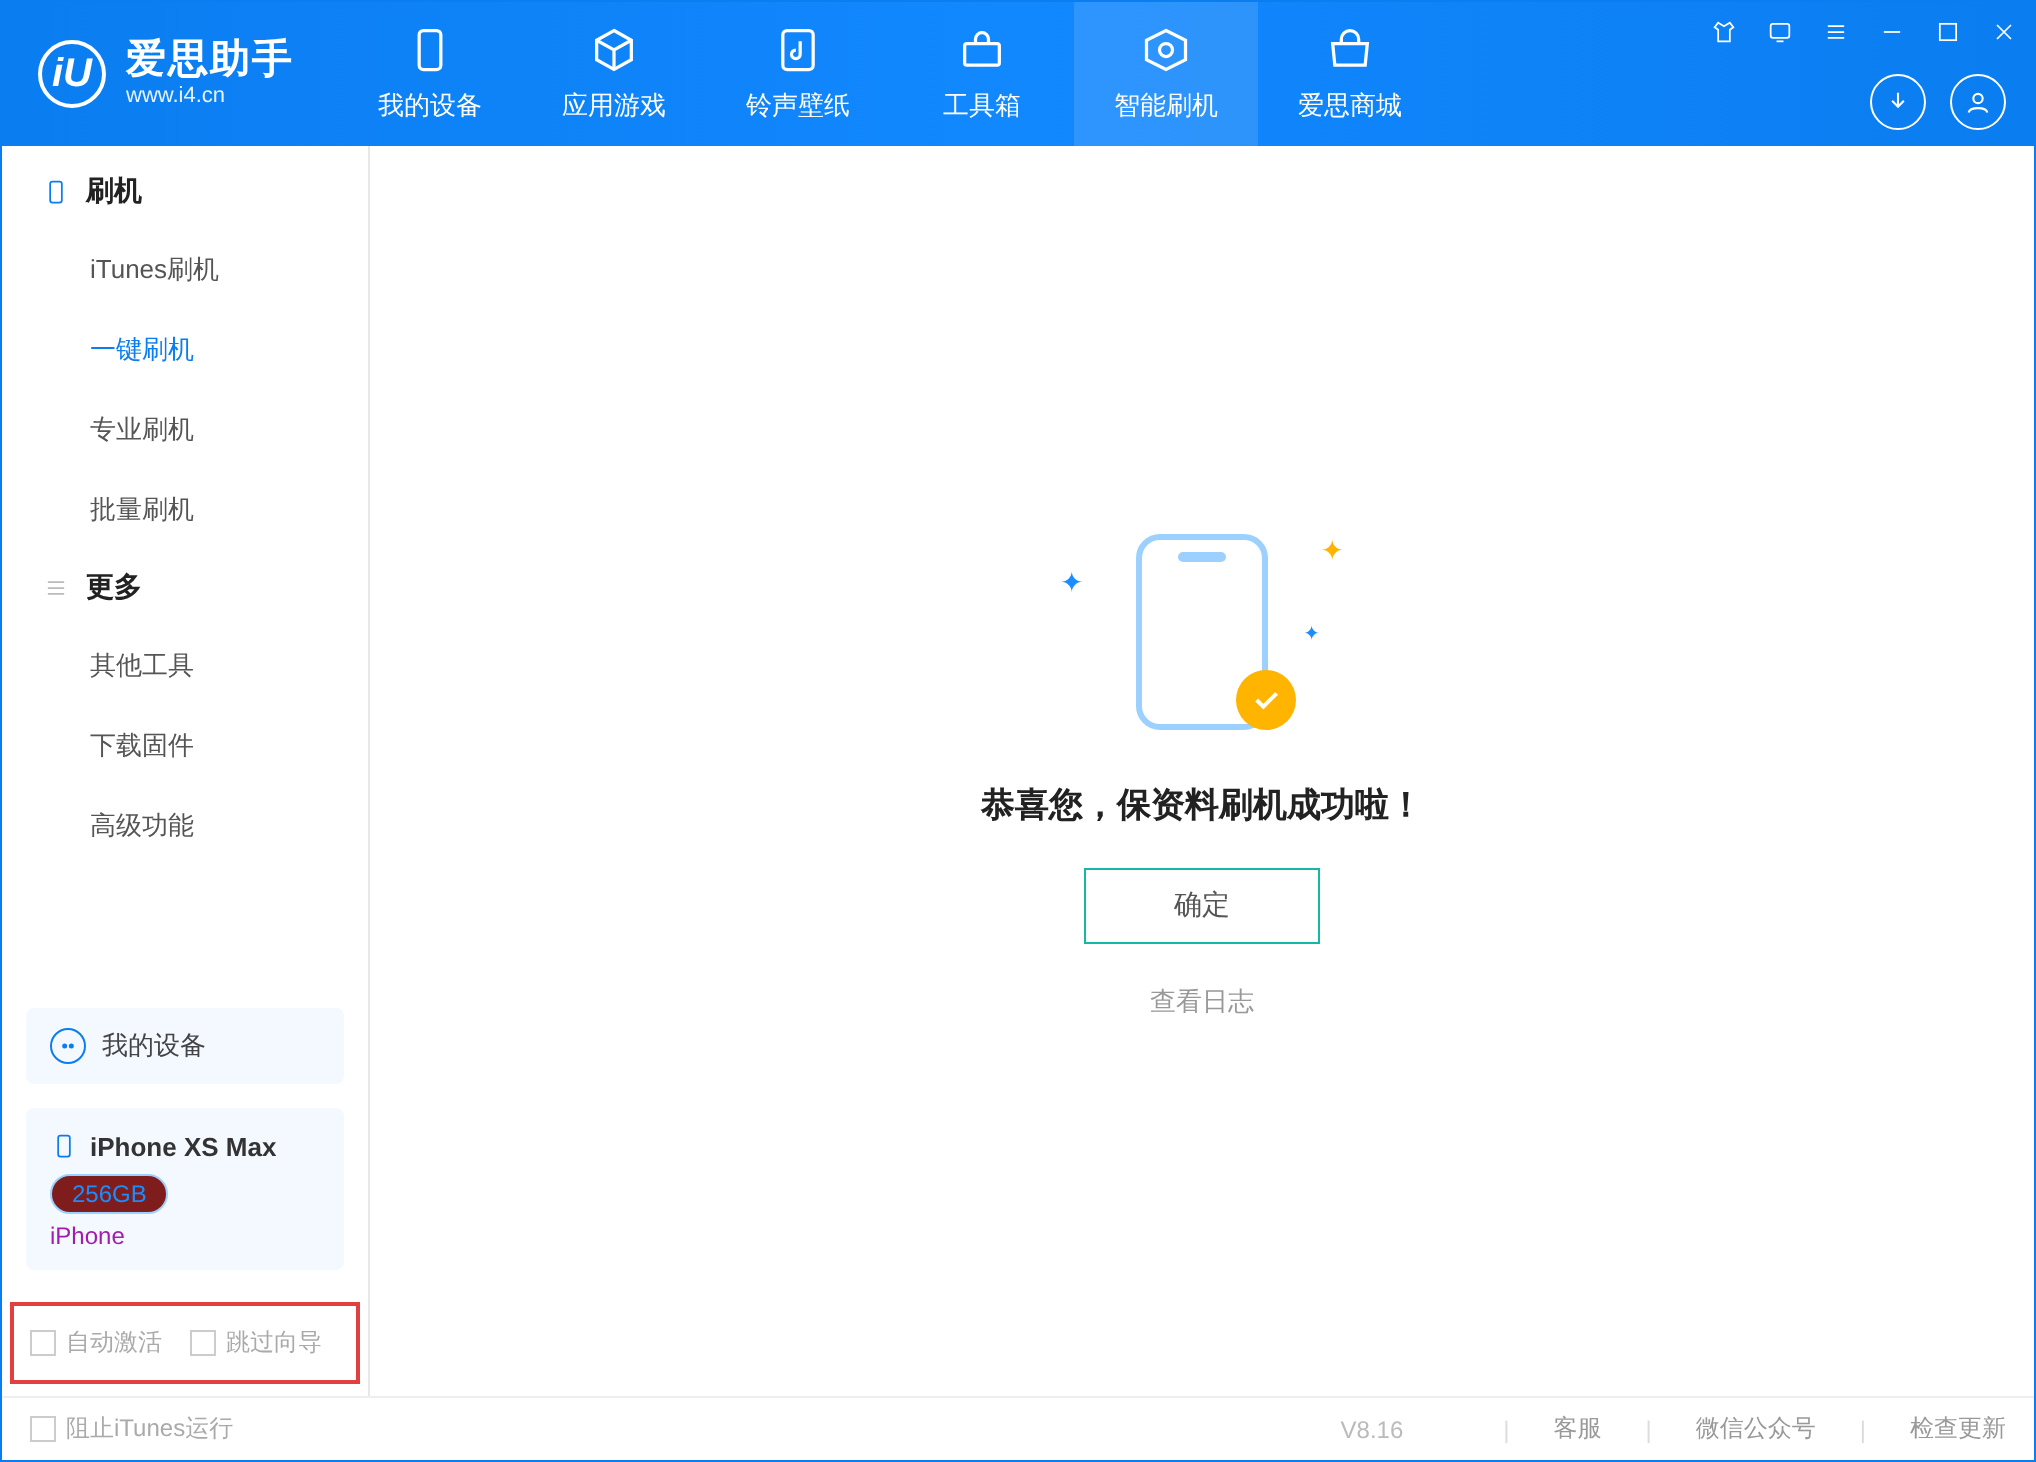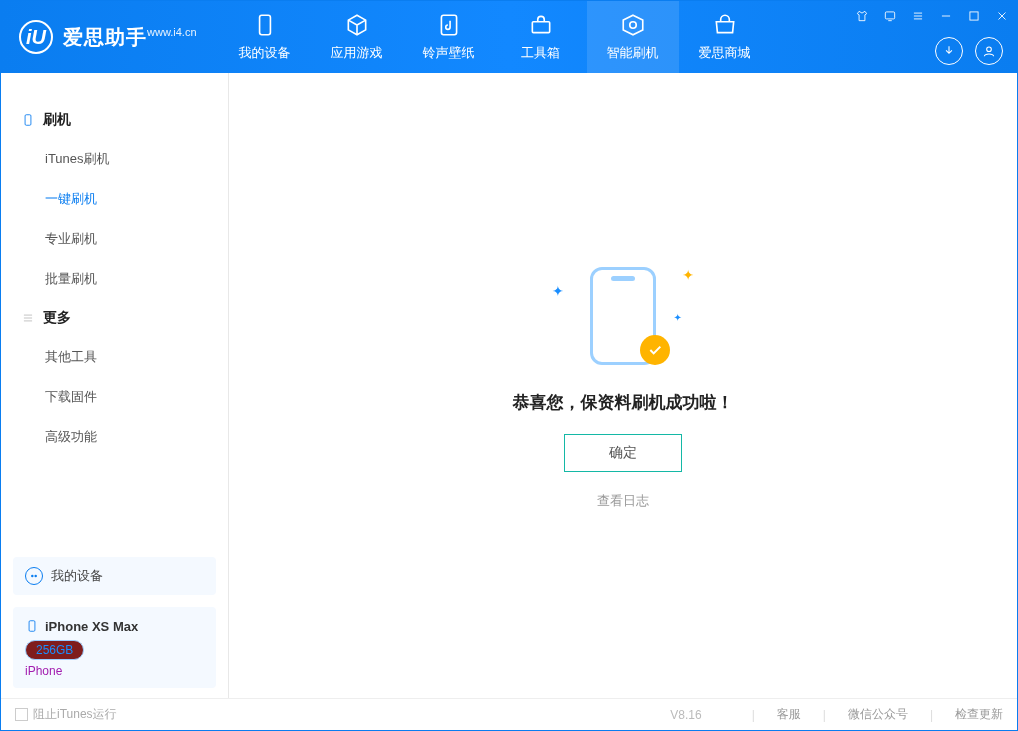--- a/index.html
+++ b/index.html
@@ -1,37 +1,37 @@
 <!DOCTYPE html>
 <html><head>
 <meta charset="utf-8">
 <style>
 * { margin: 0; padding: 0; box-sizing: border-box; font-family: "Microsoft YaHei", "PingFang SC", sans-serif; }
 body { background: #fff; }
 .window { width: 1018px; height: 731px; border: 1px solid #0a7df0; display: flex; flex-direction: column; background: #fff; }
 .titlebar { height: 72px; background: linear-gradient(90deg, #0a7df0 0%, #1288ff 50%, #0a7df0 100%); display: flex; align-items: stretch; color: #fff; position: relative; }
 .logo { display: flex; align-items: center; padding: 0 22px 0 18px; gap: 10px; }
 .logo-ico { width: 34px; height: 34px; border: 2.5px solid #fff; border-radius: 50%; display: flex; justify-content: center; align-items: center; font-weight: 900; font-size: 20px; font-style: italic; }
-.logo-text { display: flex; flex-direction: row; line-height: 1.15; }
+.logo-text { display: flex; flex-direction: column; line-height: 1.15; }
 .logo-text .big { font-size: 20px; font-weight: 700; letter-spacing: 1px; }
 .logo-text .small { font-size: 11px; opacity: .9; }
 .nav { display: flex; }
 .nav-item { width: 92px; display: flex; flex-direction: column; justify-content: center; align-items: center; gap: 6px; cursor: pointer; font-size: 13px; }
 .nav-item.active { background: rgba(255,255,255,.12); }
 .nav-ico { width: 26px; height: 26px; display: flex; justify-content: center; align-items: center; }
 .nav-ico svg { width: 26px; height: 26px; fill: none; stroke: #fff; stroke-width: 1.5; }
 .win-controls-top { position: absolute; right: 6px; top: 6px; display: flex; gap: 10px; }
 .win-controls-top .wc { width: 18px; height: 18px; display: flex; justify-content: center; align-items: center; cursor: pointer; }
 .win-controls-top svg { width: 14px; height: 14px; stroke: #fff; fill: none; stroke-width: 1.5; }
 .win-right-icons { position: absolute; right: 14px; bottom: 8px; display: flex; gap: 12px; }
 .win-right-icons .rc { width: 28px; height: 28px; border: 1.5px solid #fff; border-radius: 50%; display: flex; justify-content: center; align-items: center; cursor: pointer; }
 .win-right-icons svg { width: 14px; height: 14px; stroke: #fff; fill: none; stroke-width: 1.8; }
 
 .body { flex: 1; display: flex; overflow: hidden; }
-.sidebar { width: 228px; border-right: 1px solid #e8e8e8; display: flex; flex-direction: column; padding-top: 28px; }
+.sidebar { width: 184px; border-right: 1px solid #e8e8e8; display: flex; flex-direction: column; padding-top: 4px; }
 .sb-section { padding: 10px 20px; font-size: 14px; color: #222; font-weight: 700; display: flex; align-items: center; gap: 8px; }
 .sb-section svg { width: 14px; height: 14px; stroke: #0a7df0; fill: none; stroke-width: 1.5; }
 .sb-section.muted svg { stroke: #bbb; }
 .sb-item { padding: 11px 20px 11px 44px; font-size: 13px; color: #555; cursor: pointer; }
 .sb-item.active { color: #0a7df0; }
 .sb-spacer { flex: 1; }
 .sb-card { margin: 6px 12px; background: #f4f9ff; border-radius: 4px; padding: 10px 12px; font-size: 13px; color: #444; display: flex; align-items: center; gap: 8px; }
 .sb-card .ci { width: 18px; height: 18px; border: 1.5px solid #0a7df0; border-radius: 50%; display: flex; justify-content: center; align-items: center; flex-shrink: 0; }
 .sb-card .ci svg { width: 10px; height: 10px; fill: #0a7df0; }
 .sb-device { margin: 6px 12px 10px; background: #f4f9ff; border-radius: 4px; padding: 10px 12px; font-size: 13px; }
@@ -220,20 +220,30 @@
         <div class="dn">
           <svg viewBox="0 0 24 24">
               <rect x="7" y="3" width="10" height="18" rx="2"></rect>
             </svg>
           <span>iPhone XS Max</span>
         </div>
         <span class="cap">256GB</span>
         <div class="sub">iPhone</div>
       </div>
 
+      <div class="sb-checks">
+        <label class="chk">
+          <span class="cbx"></span>
+          <span>自动激活</span>
+        </label>
+        <label class="chk">
+          <span class="cbx"></span>
+          <span>跳过向导</span>
+        </label>
+      </div>
     </div>
 
     <div class="main">
       <div class="illus">
         <span class="sparkle s1">✦</span>
         <span class="sparkle s2">✦</span>
         <span class="sparkle s3">✦</span>
         <div class="phone"></div>
         <div class="badge-ok">
           <svg viewBox="0 0 24 24">

